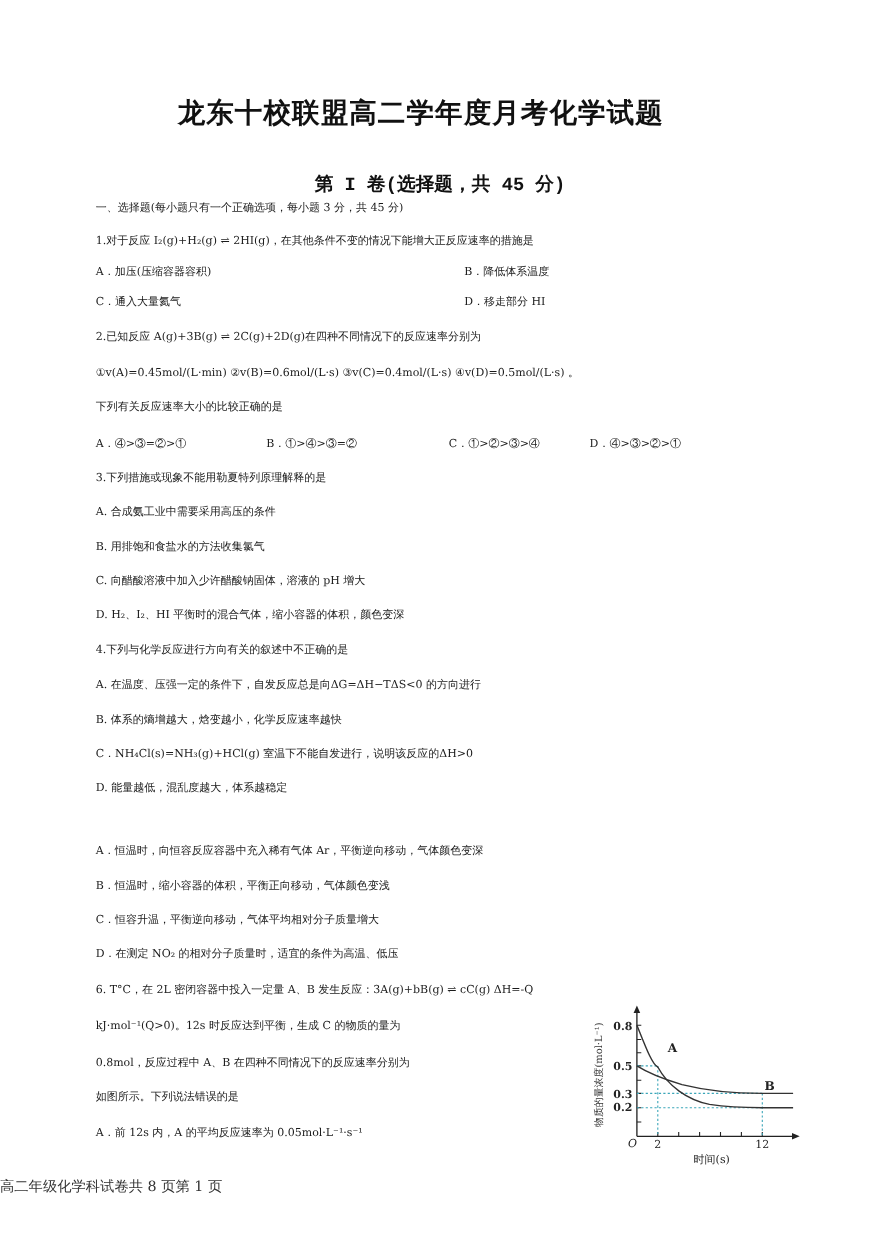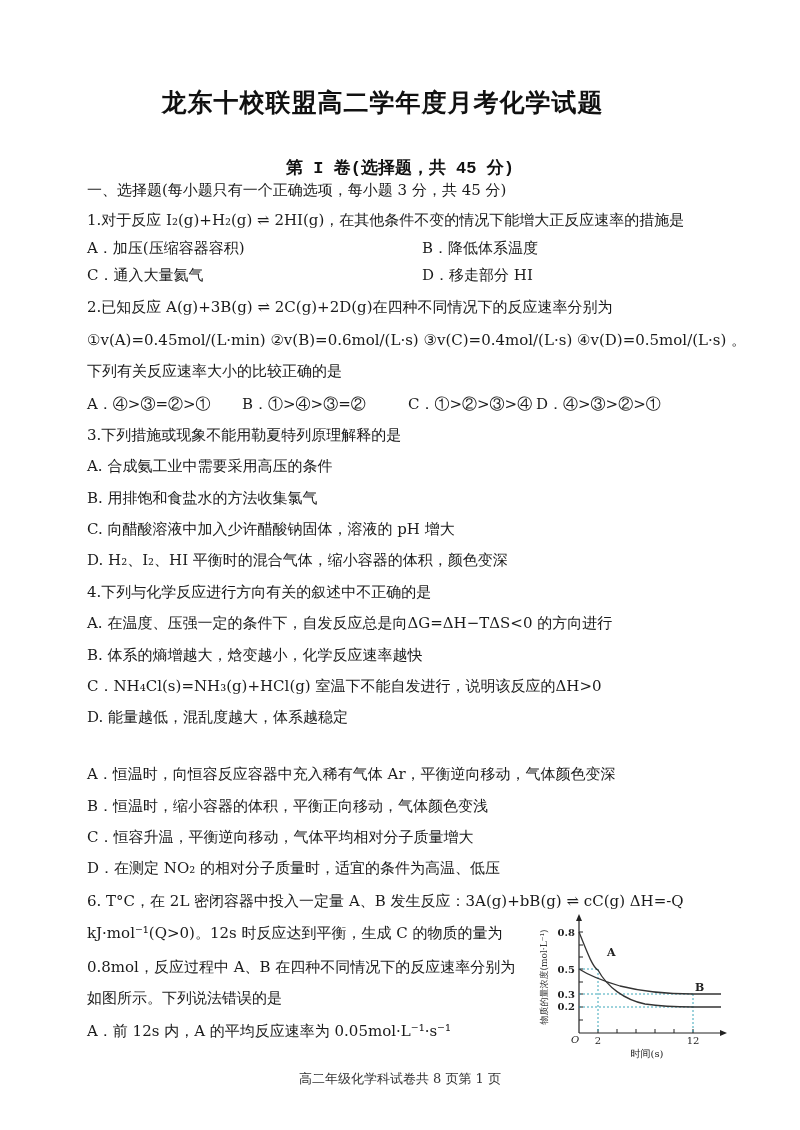--- a/index.html
+++ b/index.html
@@ -12,27 +12,27 @@
   .title {
     position: absolute; left: 0; width: 765px; top: 86px; text-align: center;
     font-family: "DejaVu Sans", sans-serif; font-weight: bold; font-size: 25px;
     letter-spacing: 1px; color: #111;
   }
   .subtitle {
     position: absolute; left: 0; width: 800px; top: 138px; text-align: center;
     font-family: Liberation Mono, monospace; font-weight: bold; font-size: 17px; color: #111; margin-top: 18px;
   }
   .line {
-    position: absolute; left: 87px; font-size: 15px; line-height: 20px; white-space: nowrap;
+    position: absolute; left: 87px; font-size: 10px; line-height: 20px; white-space: nowrap;
   }
   .opt-right { left: 422px; }
   .chart { position: absolute; left: 535px; top: 912px; width: 215px; height: 150px; }
   .chart svg text { font-family: "DejaVu Serif", serif; }
   .footer {
-    position: absolute; left: 0; width: 800px; top: 1070px; text-align: center;
+    position: absolute; left: 0; width: 800px; top: 1070px; text-align: left;
     font-size: 13px; color: #333;
   }
 </style>
 </head>
 <body>
 
 <div class="page">
 
   <div class="title">龙东十校联盟高二学年度月考化学试题</div>
   <div class="subtitle">第 I 卷(选择题，共 45 分)</div>

